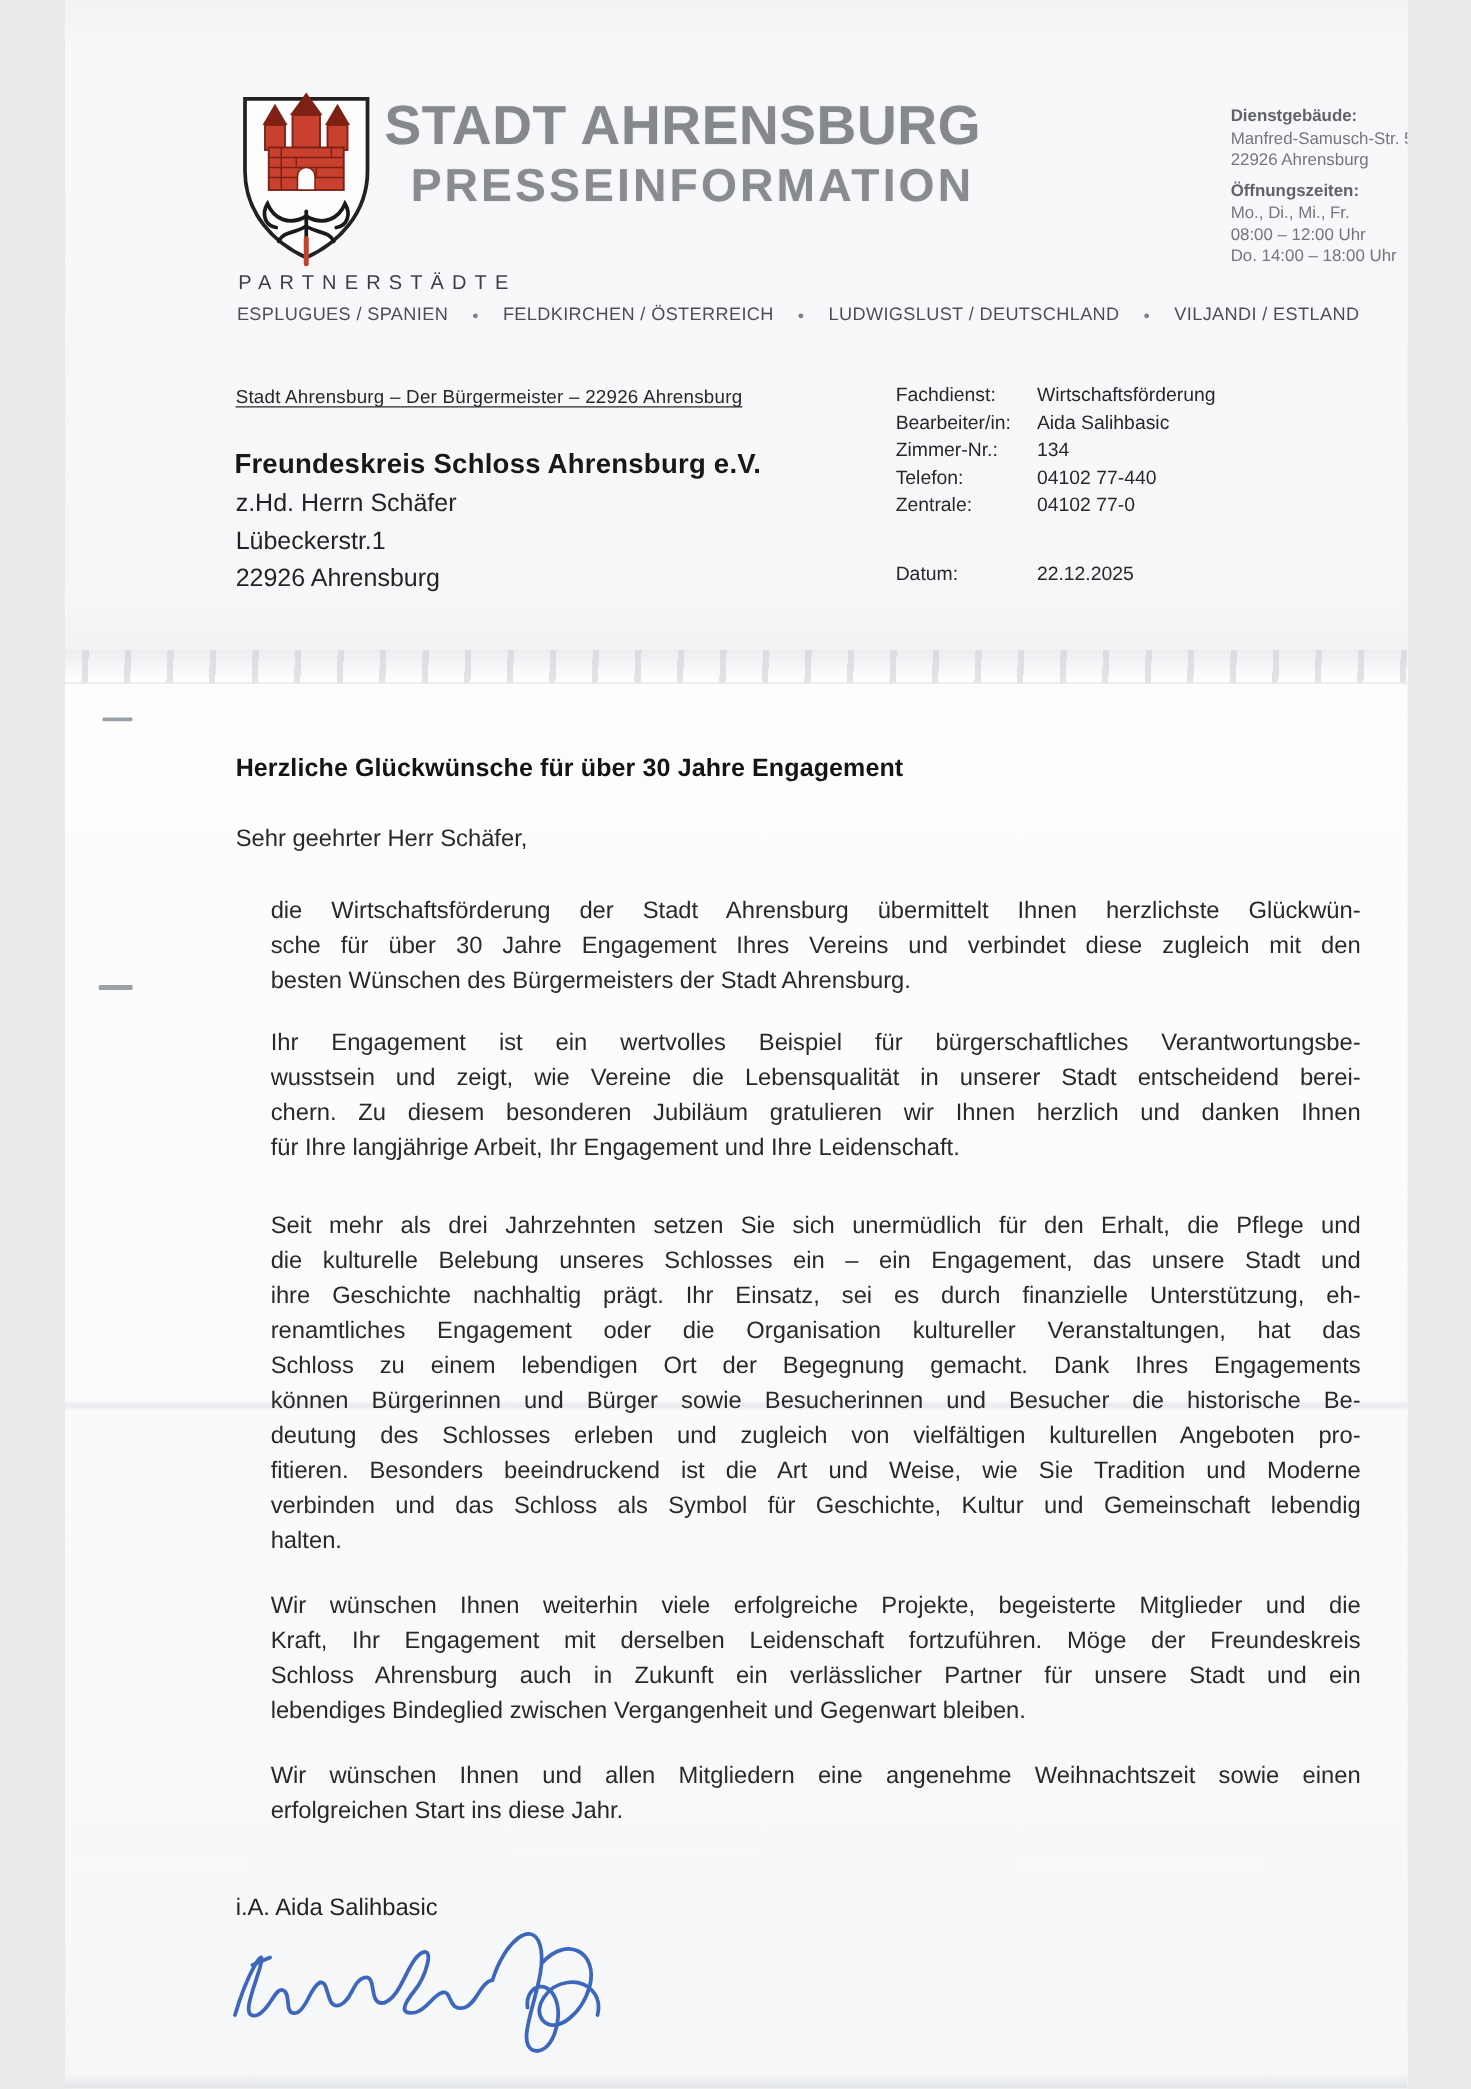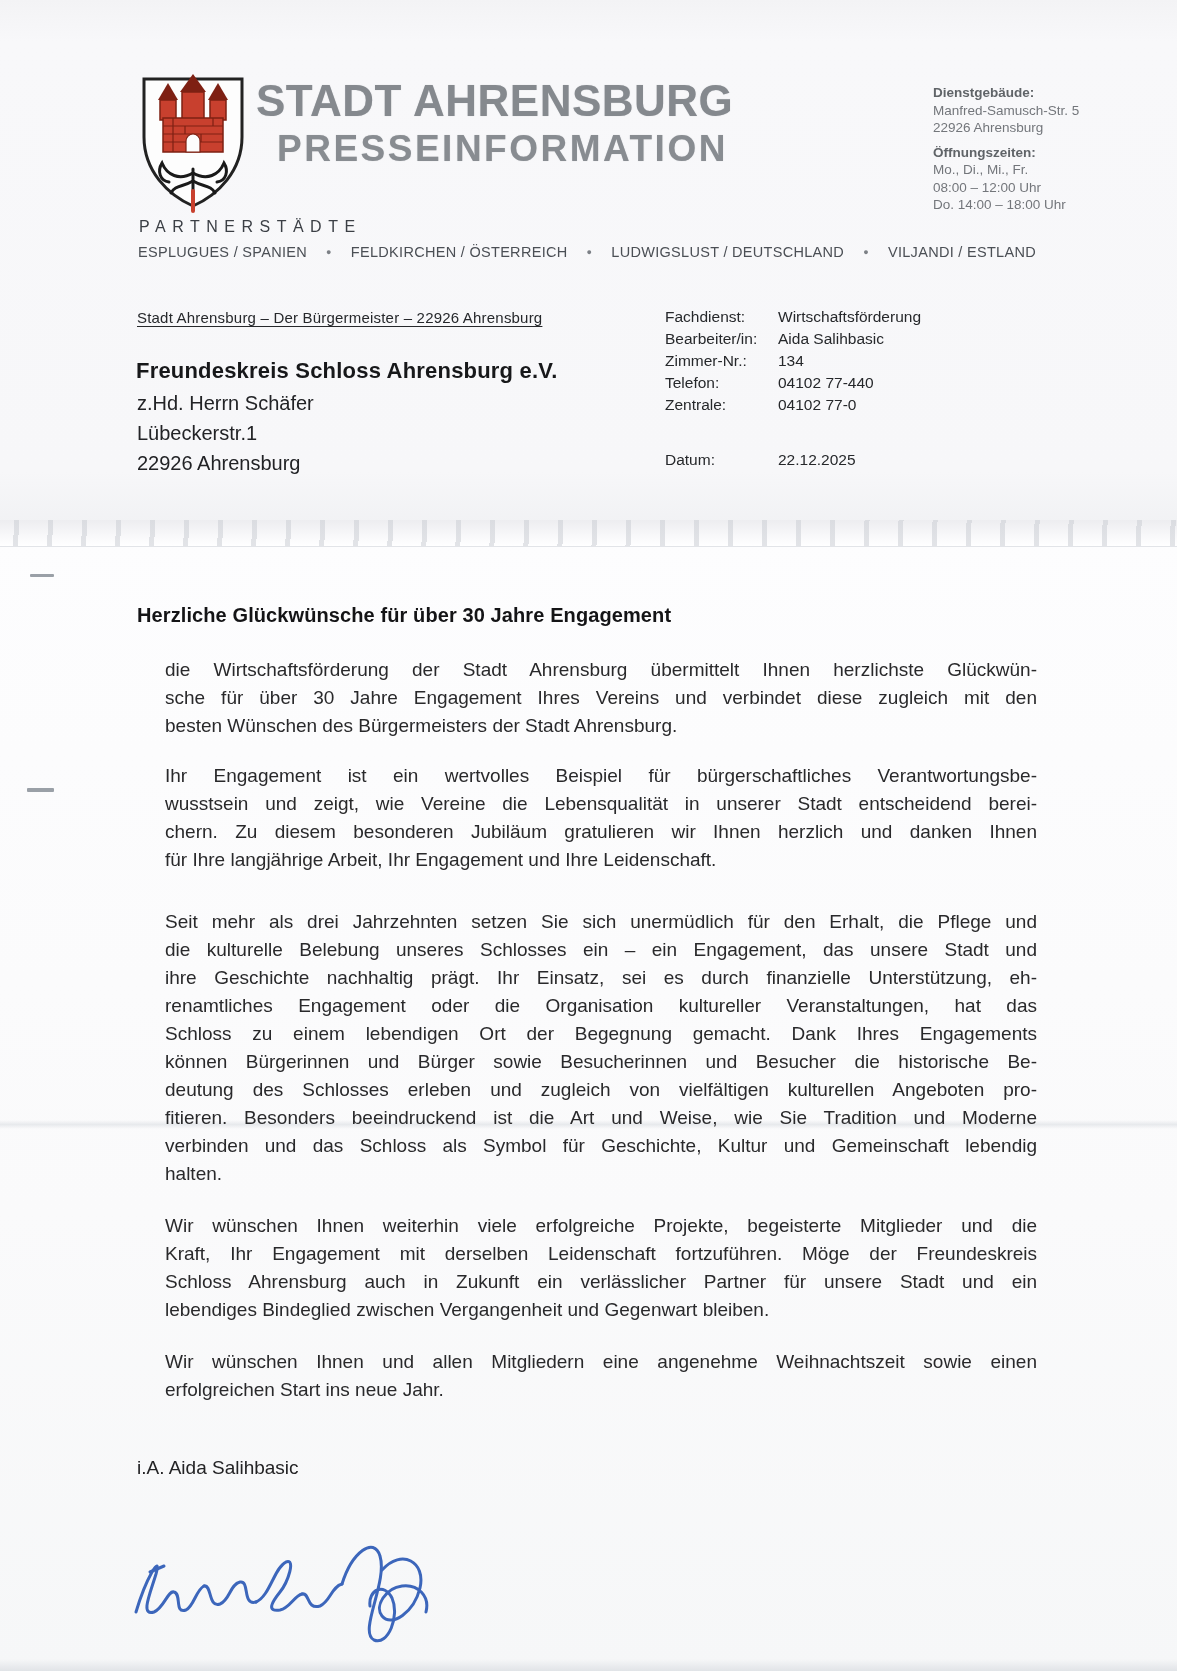--- a/index.html
+++ b/index.html
@@ -1,17 +1,17 @@
 <!DOCTYPE html>
 <html><head>
 <meta charset="utf-8">
 <style>
   html,body { margin:0; padding:0; background:#e9eaec; }
   .page {
-    position:relative; width:1177px; height:1671px; margin:0 auto;
+    position:relative; width:1074px; height:1671px; margin:0 auto;
     background:#fbfbfc; overflow:hidden;
     font-family:"Liberation Sans", sans-serif; color:#262628;
   }
   .abs { position:absolute; }
   
   .top-section-tint { position:absolute; left:0; top:0; width:100%; height:524px;
     background:linear-gradient(180deg,#f3f3f5 0%,#f8f8fa 8%,#f7f7f9 90%,#f1f2f4 100%); }
   .bottom-section-tint { position:absolute; left:0; top:524px; width:100%; height:1147px;
     background:linear-gradient(180deg,#fdfdfe 0%,#fafafb 60%,#f6f7f8 100%); }
   .fold-tear { position:absolute; left:0; top:520px; width:100%; height:26px;
@@ -147,20 +147,21 @@
         <span>04102 77-0</span>
       </div>
     </div>
   <div class="abs date-row">
     <span class="ilbl">Datum:</span>
     <span>22.12.2025</span>
   </div>
 
   <div class="abs letter-col">
     <div class="subject">Herzliche Glückwünsche für über 30 Jahre Engagement</div>
+    <div class="salutation">Sehr geehrter Herr Schäfer,</div>
     <div id="paragraphs">
         <div class="para" style="margin-top: 29px;">
           <div class="line jl">die Wirtschaftsförderung der Stadt Ahrensburg übermittelt Ihnen herzlichste Glückwün-</div>
           <div class="line jl">sche für über 30 Jahre Engagement Ihres Vereins und verbindet diese zugleich mit den</div>
           <div class="line">besten Wünschen des Bürgermeisters der Stadt Ahrensburg.</div>
         </div>
         <div class="para" style="margin-top: 22px;">
           <div class="line jl">Ihr Engagement ist ein wertvolles Beispiel für bürgerschaftliches Verantwortungsbe-</div>
           <div class="line jl">wusstsein und zeigt, wie Vereine die Lebensqualität in unserer Stadt entscheidend berei-</div>
           <div class="line jl">chern. Zu diesem besonderen Jubiläum gratulieren wir Ihnen herzlich und danken Ihnen</div>
@@ -179,21 +180,21 @@
           <div class="line">halten.</div>
         </div>
         <div class="para" style="margin-top: 24px;">
           <div class="line jl">Wir wünschen Ihnen weiterhin viele erfolgreiche Projekte, begeisterte Mitglieder und die</div>
           <div class="line jl">Kraft, Ihr Engagement mit derselben Leidenschaft fortzuführen. Möge der Freundeskreis</div>
           <div class="line jl">Schloss Ahrensburg auch in Zukunft ein verlässlicher Partner für unsere Stadt und ein</div>
           <div class="line">lebendiges Bindeglied zwischen Vergangenheit und Gegenwart bleiben.</div>
         </div>
         <div class="para" style="margin-top: 24px;">
           <div class="line jl">Wir wünschen Ihnen und allen Mitgliedern eine angenehme Weihnachtszeit sowie einen</div>
-          <div class="line">erfolgreichen Start ins neue Jahr.</div>
+          <div class="line">erfolgreichen Start ins diese Jahr.</div>
         </div>
       </div>
     <div class="signer">i.A. Aida Salihbasic</div>
   </div>
 
   <svg class="signature-svg" width="320" height="125" viewBox="0 0 320 125">
     <g fill="none" stroke="#2857b5" stroke-width="3" stroke-linecap="round" stroke-linejoin="round" opacity="0.9">
       <path d="M6,84 C16,50 32,24 26,46 C20,66 10,88 24,84 C34,80 38,62 44,64 C52,66 44,86 56,82 C64,78 66,62 74,58"></path>
       <path d="M20,44 L34,38"></path>
       <path d="M74,58 C82,56 78,80 90,76 C100,72 100,56 110,54 C120,52 112,78 126,74"></path>

